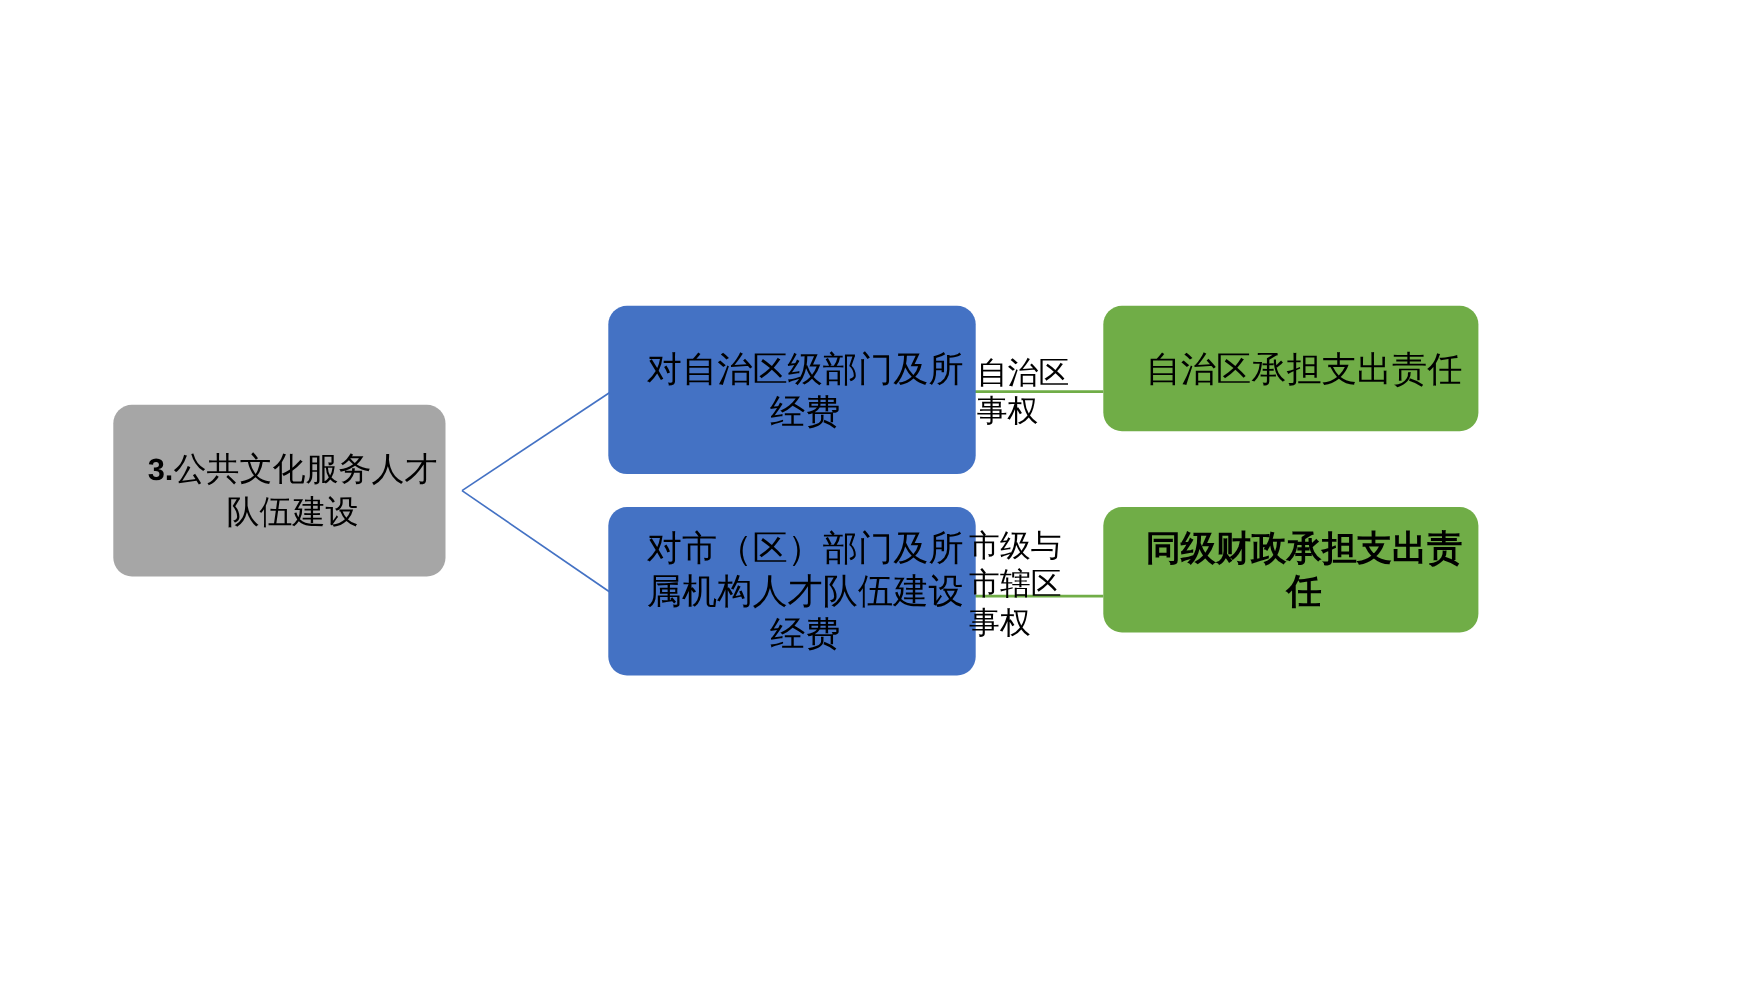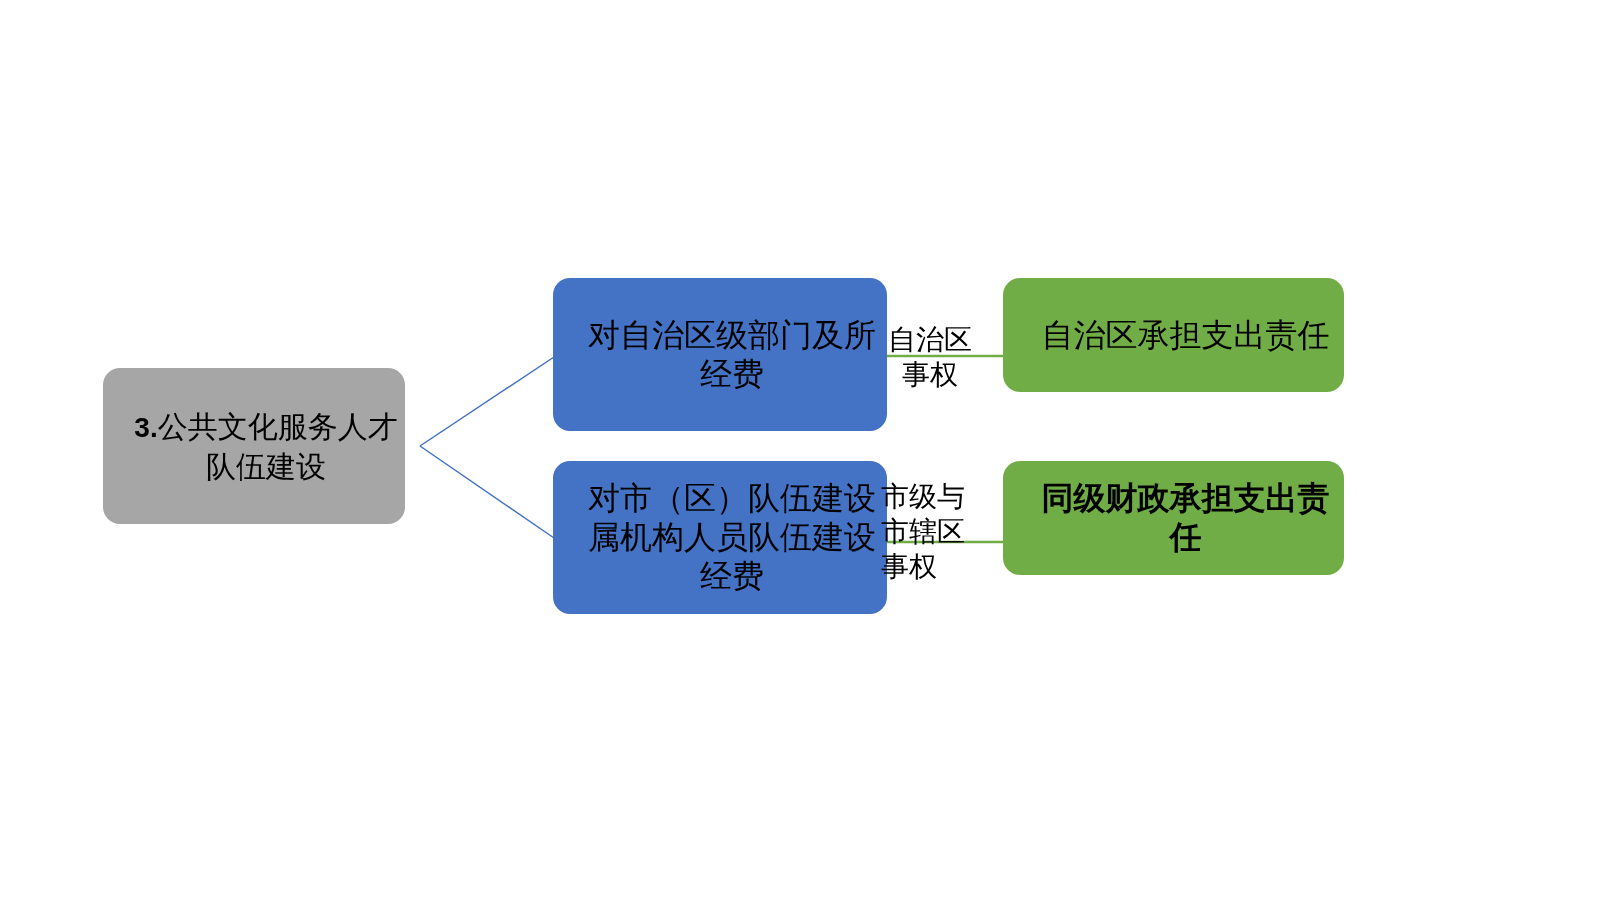--- a/index.html
+++ b/index.html
@@ -70,21 +70,21 @@
   }
   .result-node-1 { top: 278px; }
   .result-node-2 { top: 461px; font-weight: bold; }
   .edge-label {
     position: absolute;
     font-size: 28px;
     line-height: 35px;
     text-align: left;
     white-space: nowrap;
   }
-  .edge-label-1 { left: 888px; top: 322px; text-align: center; }
+  .edge-label-1 { left: 888px; top: 322px; }
   .edge-label-2 { left: 881px; top: 479px; }
 </style>
 </head>
 <body>
 
 <div class="canvas">
 
   <svg class="connectors" viewBox="0 0 1600 900" xmlns="http://www.w3.org/2000/svg">
     <line x1="420" y1="446" x2="554" y2="357" stroke-width="1.5" stroke="#4472C4"></line>
     <line x1="420" y1="446" x2="554" y2="538" stroke-width="1.5" stroke="#4472C4"></line>
@@ -96,22 +96,22 @@
     <div class="tline"><span class="num">3.</span><span>公共文化服务人才</span></div>
     <div class="tline">队伍建设</div>
   </div>
 
   <div class="node task-node task-node-1">
     <div class="tline">对自治区级部门及所</div>
     <div class="tline">经费</div>
   </div>
 
   <div class="node task-node task-node-2">
-    <div class="tline">对市（区）队伍建设</div>
-    <div class="tline">属机构人员队伍建设</div>
+    <div class="tline">对市（区）部门及所</div>
+    <div class="tline">属机构人才队伍建设</div>
     <div class="tline">经费</div>
   </div>
 
   <div class="node result-node result-node-1">
     <div class="tline">自治区承担支出责任</div>
   </div>
 
   <div class="node result-node result-node-2">
     <div class="tline">同级财政承担支出责</div>
     <div class="tline">任</div>

